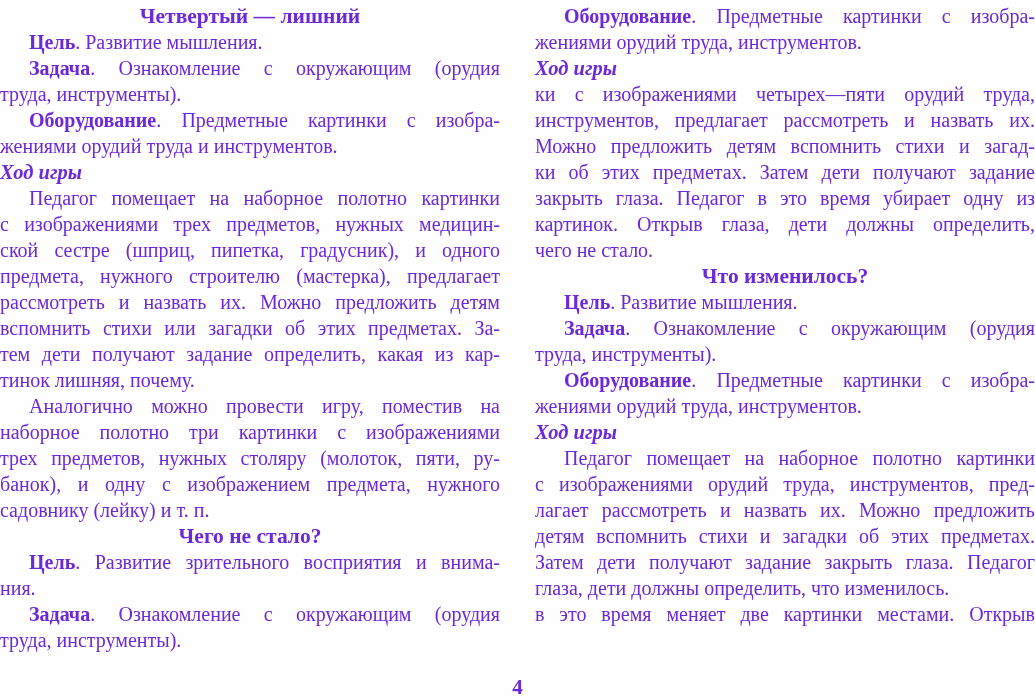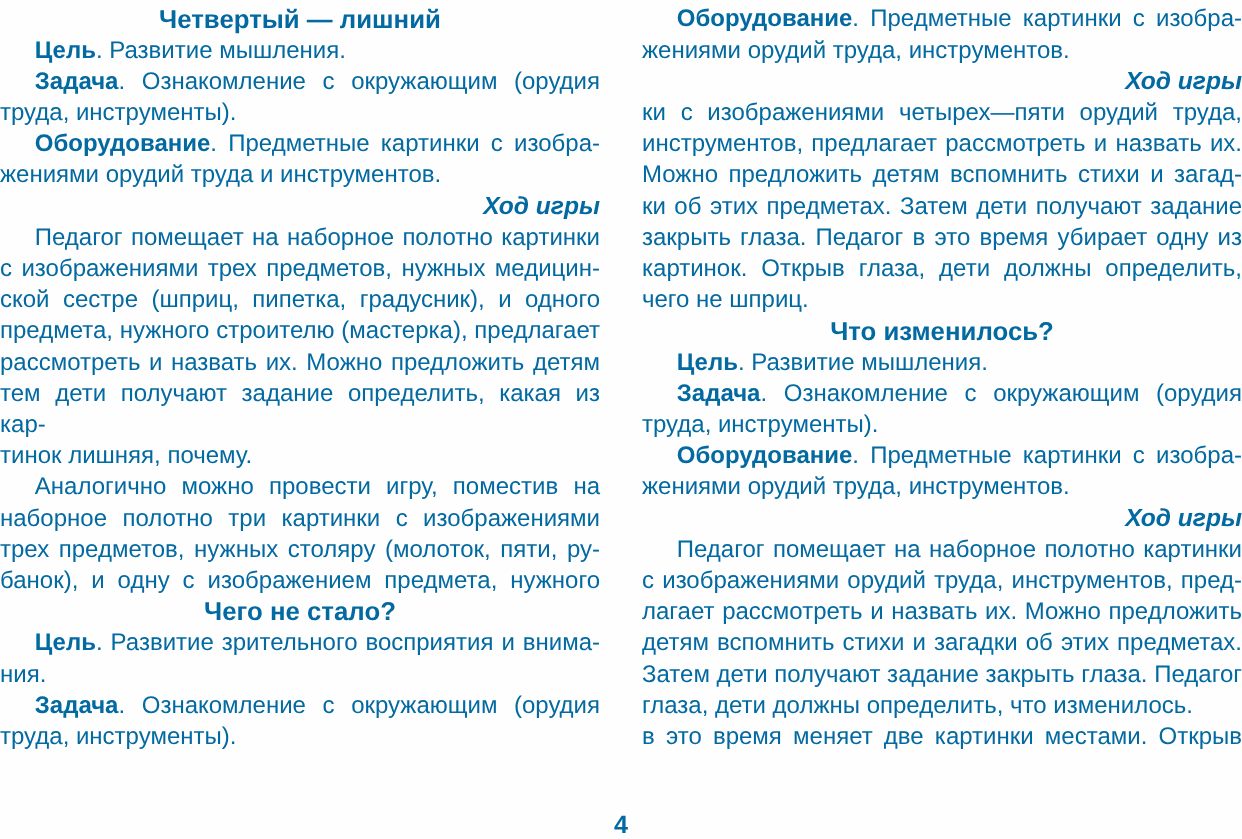--- a/index.html
+++ b/index.html
@@ -8,22 +8,22 @@
     background: #ffffff;
   }
   .page {
     position: relative;
     width: 1035px;
     height: 699px;
     background: #fefefe;
     overflow: hidden;
     box-sizing: border-box;
     padding-top: 3px;
-    font-family: Liberation Sans, sans-serif;
-    color: #0369a1;
+    font-family: Liberation Serif, serif;
+    color: #6d28d9;
   }
   .cols {
     display: flex;
     width: 1035px;
   }
   .col {
     width: 500px;
     flex: 0 0 500px;
   }
   .col-right {
@@ -49,21 +49,21 @@
     font-size: 21.5px;
     line-height: 26px;
     font-weight: 700;
     text-align: center;
   }
   .subheading {
     font-size: 20.5px;
     line-height: 26px;
     font-weight: 700;
     font-style: italic;
-    text-align: right;
+    text-align: left;
   }
   .pagenum {
     position: absolute;
     left: 0;
     right: 0;
     bottom: 1px;
     text-align: center;
     font-weight: 700;
     font-size: 21px;
     line-height: 21px;
@@ -87,28 +87,30 @@
           <div class="line first"><span class="b">Оборудование</span><span>. Предметные картинки с изобра-</span></div>
           <div class="line endline"><span>жениями орудий труда и инструментов.</span></div>
         </div>
         <div class="subheading">Ход игры</div>
         <div class="para">
           <div class="line first"><span>Педагог помещает на наборное полотно картинки</span></div>
           <div class="line"><span>с изображениями трех предметов, нужных медицин-</span></div>
           <div class="line"><span>ской сестре (шприц, пипетка, градусник), и одного</span></div>
           <div class="line"><span>предмета, нужного строителю (мастерка), предлагает</span></div>
           <div class="line"><span>рассмотреть и назвать их. Можно предложить детям</span></div>
+          <div class="line"><span>вспомнить стихи или загадки об этих предметах. За-</span></div>
           <div class="line"><span>тем дети получают задание определить, какая из кар-</span></div>
           <div class="line endline"><span>тинок лишняя, почему.</span></div>
         </div>
         <div class="para">
           <div class="line first"><span>Аналогично можно провести игру, поместив на</span></div>
           <div class="line"><span>наборное полотно три картинки с изображениями</span></div>
           <div class="line"><span>трех предметов, нужных столяру (молоток, пяти, ру-</span></div>
           <div class="line"><span>банок), и одну с изображением предмета, нужного</span></div>
+          <div class="line endline"><span>садовнику (лейку) и т. п.</span></div>
         </div>
         <div class="heading">Чего не стало?</div>
         <div class="para">
           <div class="line first"><span class="b">Цель</span><span>. Развитие зрительного восприятия и внима-</span></div>
           <div class="line endline"><span>ния.</span></div>
         </div>
         <div class="para">
           <div class="line first"><span class="b">Задача</span><span>. Ознакомление с окружающим (орудия</span></div>
           <div class="line endline"><span>труда, инструменты).</span></div>
         </div>
@@ -119,21 +121,21 @@
           <div class="line endline"><span>жениями орудий труда, инструментов.</span></div>
         </div>
         <div class="subheading">Ход игры</div>
         <div class="para">
           <div class="line"><span>ки с изображениями четырех—пяти орудий труда,</span></div>
           <div class="line"><span>инструментов, предлагает рассмотреть и назвать их.</span></div>
           <div class="line"><span>Можно предложить детям вспомнить стихи и загад-</span></div>
           <div class="line"><span>ки об этих предметах. Затем дети получают задание</span></div>
           <div class="line"><span>закрыть глаза. Педагог в это время убирает одну из</span></div>
           <div class="line"><span>картинок. Открыв глаза, дети должны определить,</span></div>
-          <div class="line endline"><span>чего не шприц.</span></div>
+          <div class="line endline"><span>чего не стало.</span></div>
         </div>
         <div class="heading">Что изменилось?</div>
         <div class="para">
           <div class="line first endline"><span class="b">Цель</span><span>. Развитие мышления.</span></div>
         </div>
         <div class="para">
           <div class="line first"><span class="b">Задача</span><span>. Ознакомление с окружающим (орудия</span></div>
           <div class="line endline"><span>труда, инструменты).</span></div>
         </div>
         <div class="para">

